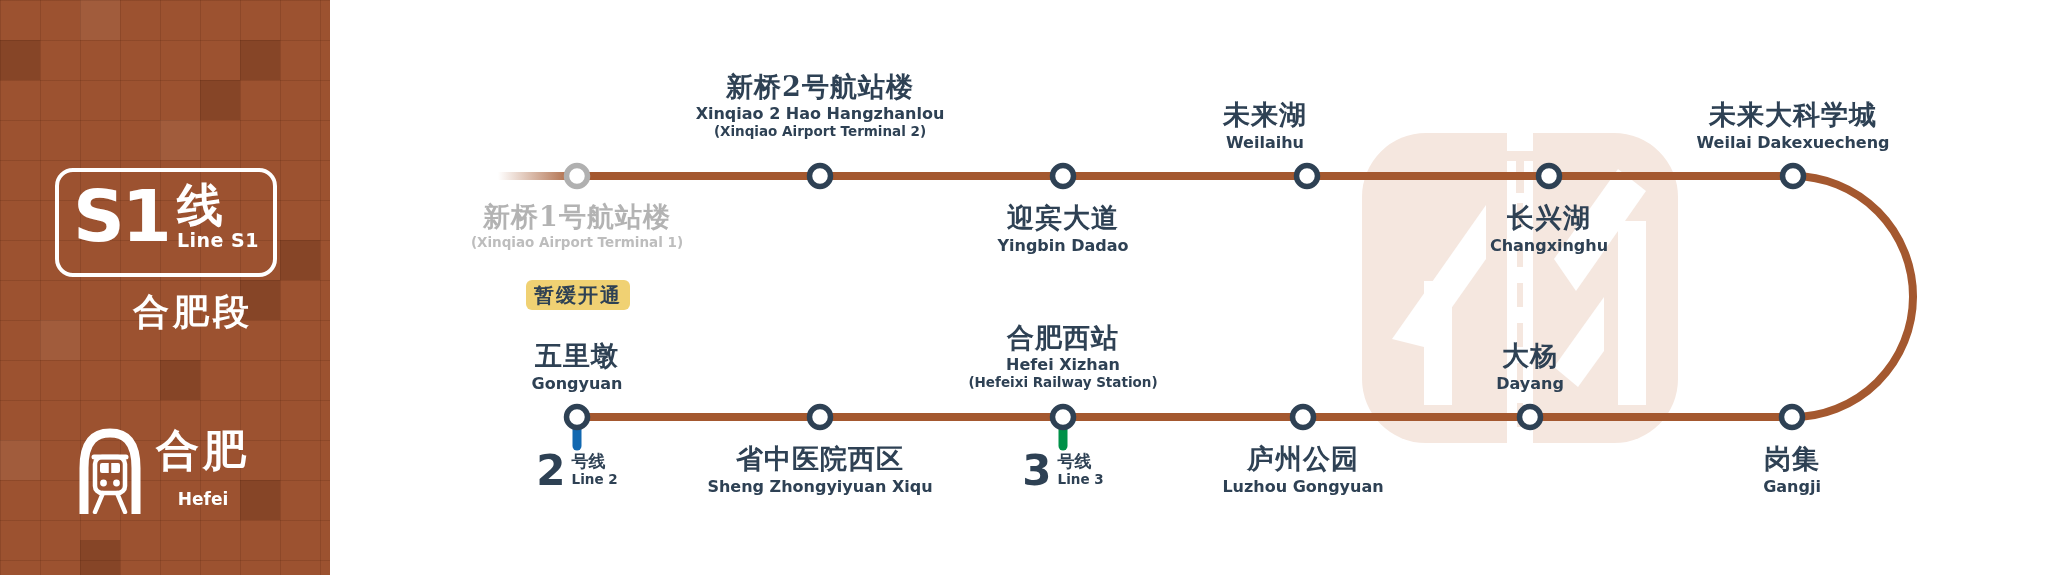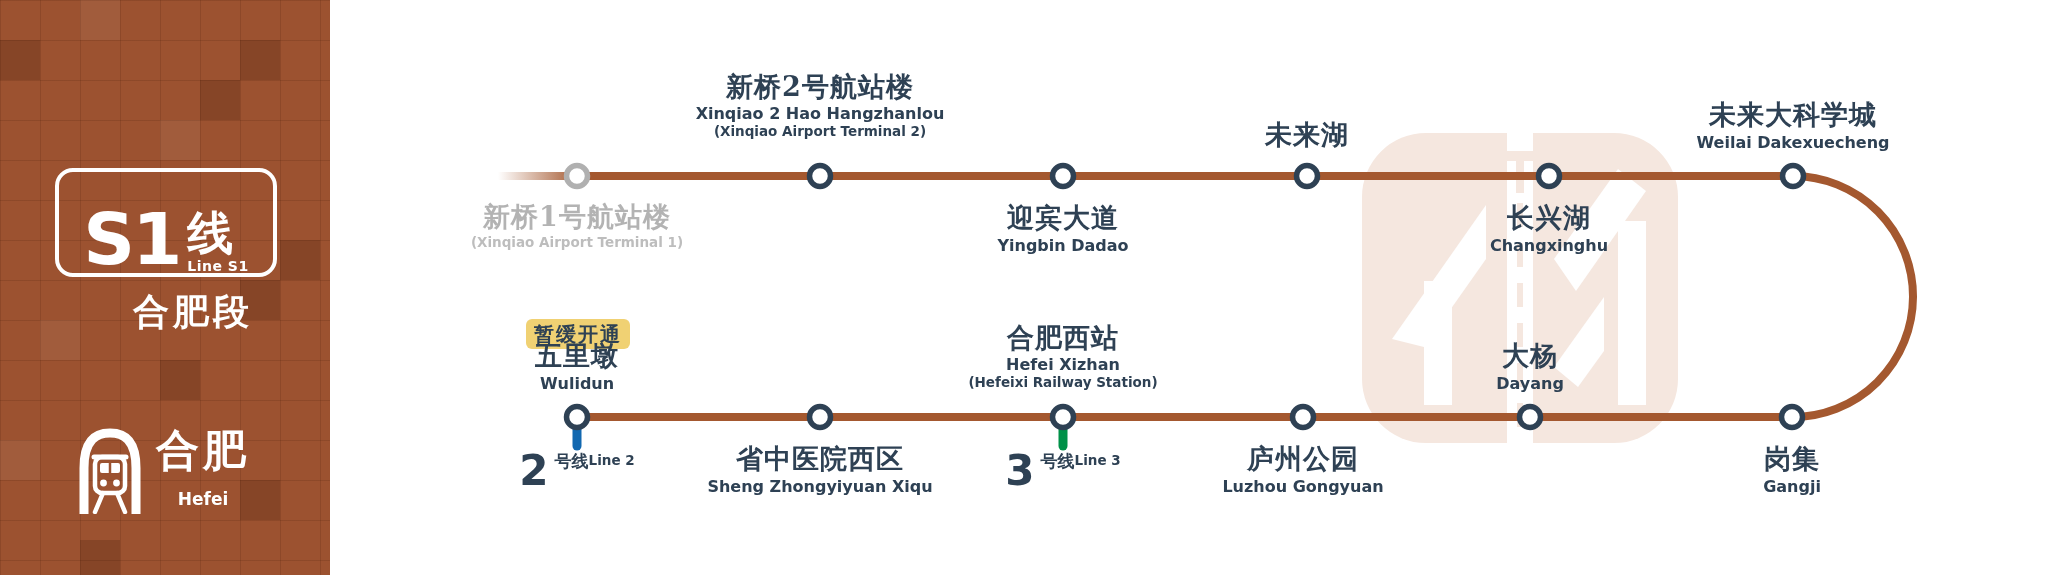--- a/index.html
+++ b/index.html
@@ -11,25 +11,25 @@
            background-color:var(--sidebar-brown);
            background-image:
              linear-gradient(rgba(50,16,0,.14) 1px, transparent 1px),
              linear-gradient(90deg, rgba(50,16,0,.14) 1px, transparent 1px);
            background-size:40px 40px;}
   .tile{position:absolute;width:40px;height:40px;}
   .tile.d{background:rgba(40,10,0,.18);} .tile.l{background:rgba(255,255,255,.06);}
 
   .s1-box{position:absolute;left:55px;top:168px;width:222px;height:109px;
           border:4px solid #fff;border-radius:18px;box-sizing:border-box;
-          display:flex;justify-content:center;align-items:flex-end;padding-top:0;color:#fff;}
+          display:flex;justify-content:center;align-items:flex-start;padding-top:10px;color:#fff;}
   .s1-code{font-size:72px;font-weight:700;line-height:.95;letter-spacing:-3px;}
   .s1-right{margin-left:8px;display:flex;flex-direction:column;align-items:flex-start;}
   .s1-zh{font-family:"DejaVu Serif",serif;font-weight:700;font-size:46px;line-height:1;}
-  .s1-en{font-weight:700;font-size:14px;line-height:1;margin-top:3px;letter-spacing:.5px;}
+  .s1-en{font-weight:700;font-size:19px;line-height:1;margin-top:3px;letter-spacing:.5px;}
 
   .section-label{position:absolute;left:0;top:288px;width:330px;text-align:center;color:#fff;
           font-family:"DejaVu Serif",serif;font-weight:700;font-size:36px;letter-spacing:4px;margin-left:28px;}
 
   .city-block{position:absolute;left:78px;top:428px;display:flex;align-items:flex-start;}
   .city-text{margin-left:14px;text-align:center;color:#fff;}
   .city-zh{font-family:Liberation Serif, serif;font-weight:700;font-size:43px;line-height:1.05;letter-spacing:4px;}
   .city-en{font-weight:700;font-size:17px;line-height:1;margin-top:18px;}
 
   
@@ -39,25 +39,25 @@
   .st{position:absolute;width:340px;text-align:center;color:var(--navy);}
   .st .zh{font-family:"DejaVu Serif",serif;font-weight:700;font-size:27px;line-height:1.25;letter-spacing:1px;}
   .st .en{font-weight:700;font-size:16px;line-height:1.2;margin-top:1px;}
   .st .sub{font-weight:700;font-size:13.5px;line-height:1.3;}
   .st.muted .zh{color:var(--gray-text);} .st.muted .en{color:var(--gray-text);}
   .st.muted .sub{color:var(--gray-subtext);}
 
   .status-badge{position:absolute;left:526px;top:280px;width:104px;height:30px;box-sizing:border-box;
           background:var(--badge-yellow);border-radius:6px;color:var(--navy);
           font-family:"DejaVu Serif",serif;font-weight:700;font-size:20px;line-height:30px;
-          text-align:center;letter-spacing:2px;margin-top:39px;}
+          text-align:center;letter-spacing:2px;}
 
   .xchg{position:absolute;width:340px;display:flex;justify-content:center;align-items:flex-start;color:var(--navy);}
   .xchg .num{font-size:42px;font-weight:700;line-height:.9;}
-  .xchg .col{margin-left:6px;display:flex;flex-direction:row;align-items:flex-start;}
+  .xchg .col{margin-left:6px;display:flex;flex-direction:column;align-items:flex-start;}
   .xchg .xzh{font-family:"DejaVu Serif",serif;font-weight:700;font-size:17px;line-height:1.1;}
   .xchg .xen{font-weight:700;font-size:13.5px;line-height:1.1;margin-top:1px;}
 </style>
 </head>
 <body>
 
 <div class="stage">
 
   <aside class="sidebar">
     <div class="tile d" style="left:0;top:40px"></div>
@@ -160,22 +160,23 @@
         <div class="zh">新桥2号航站楼</div>
         <div class="en">Xinqiao 2 Hao Hangzhanlou</div>
         <div class="sub">(Xinqiao Airport Terminal 2)</div>
       </div>
 
       <div class="st" style="left:893px;top:201px">
         <div class="zh">迎宾大道</div>
         <div class="en">Yingbin Dadao</div>
       </div>
 
-      <div class="st" style="left:1137px;bottom:423px">
+      <div class="st" style="left:1095px;bottom:423px">
         <div class="zh">未来湖</div>
+        <div class="en">Weilaihu</div>
       </div>
 
       <div class="st" style="left:1379px;top:201px">
         <div class="zh">长兴湖</div>
         <div class="en">Changxinghu</div>
       </div>
 
       <div class="st" style="left:1623px;bottom:423px">
         <div class="zh">未来大科学城</div>
         <div class="en">Weilai Dakexuecheng</div>
@@ -202,21 +203,21 @@
         <div class="sub">(Hefeixi Railway Station)</div>
       </div>
 
       <div class="st" style="left:650px;top:442px">
         <div class="zh">省中医院西区</div>
         <div class="en">Sheng Zhongyiyuan Xiqu</div>
       </div>
 
       <div class="st" style="left:407px;bottom:182px">
         <div class="zh">五里墩</div>
-        <div class="en">Wulidun</div>
+        <div class="en">Gongyuan</div>
       </div>
 
       <div class="xchg" style="left:407px;top:452px">
         <span class="num">2</span>
         <span class="col">
           <span class="xzh">号线</span>
           <span class="xen">Line 2</span>
         </span>
       </div>
       <div class="xchg" style="left:893px;top:452px">

